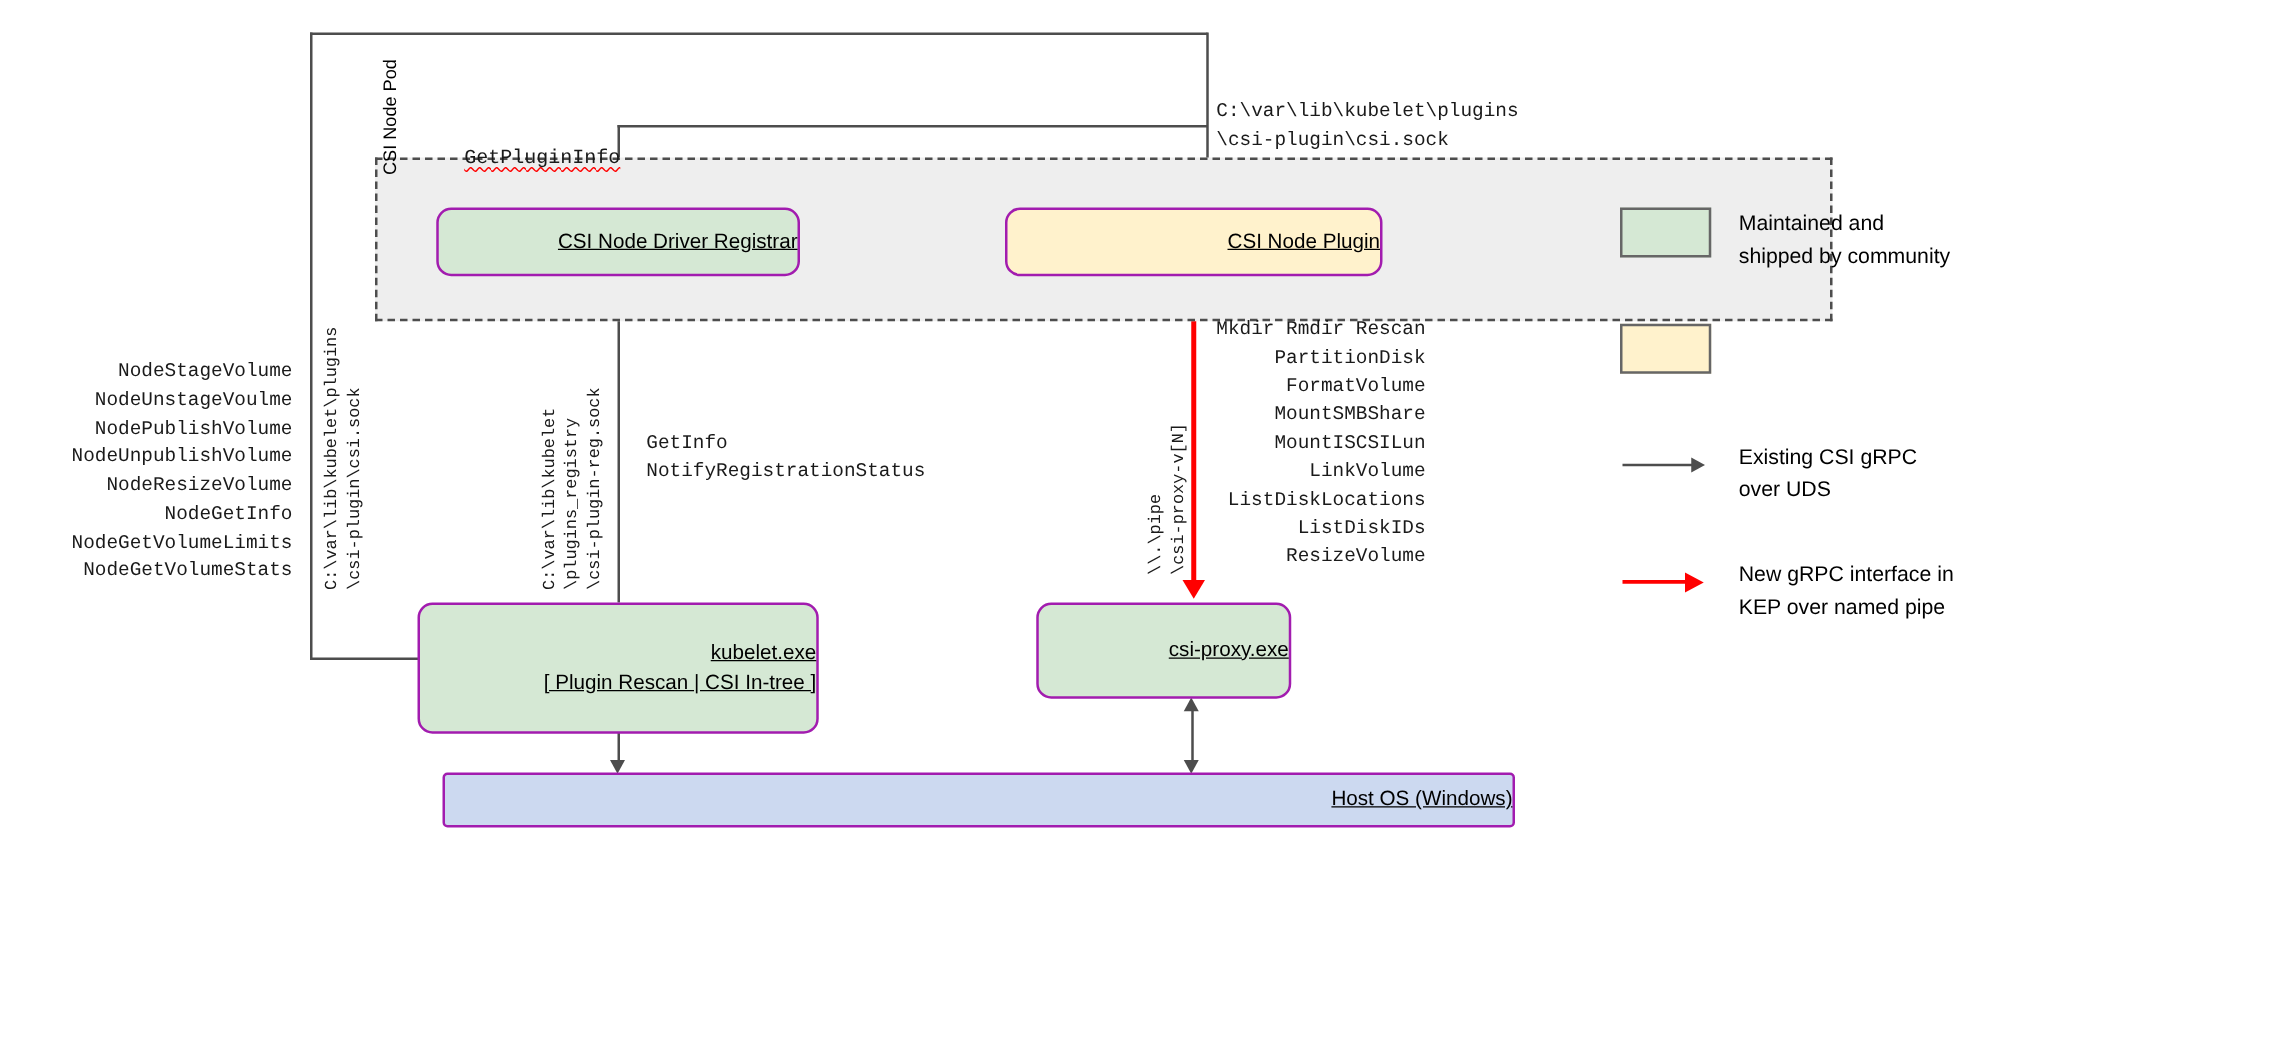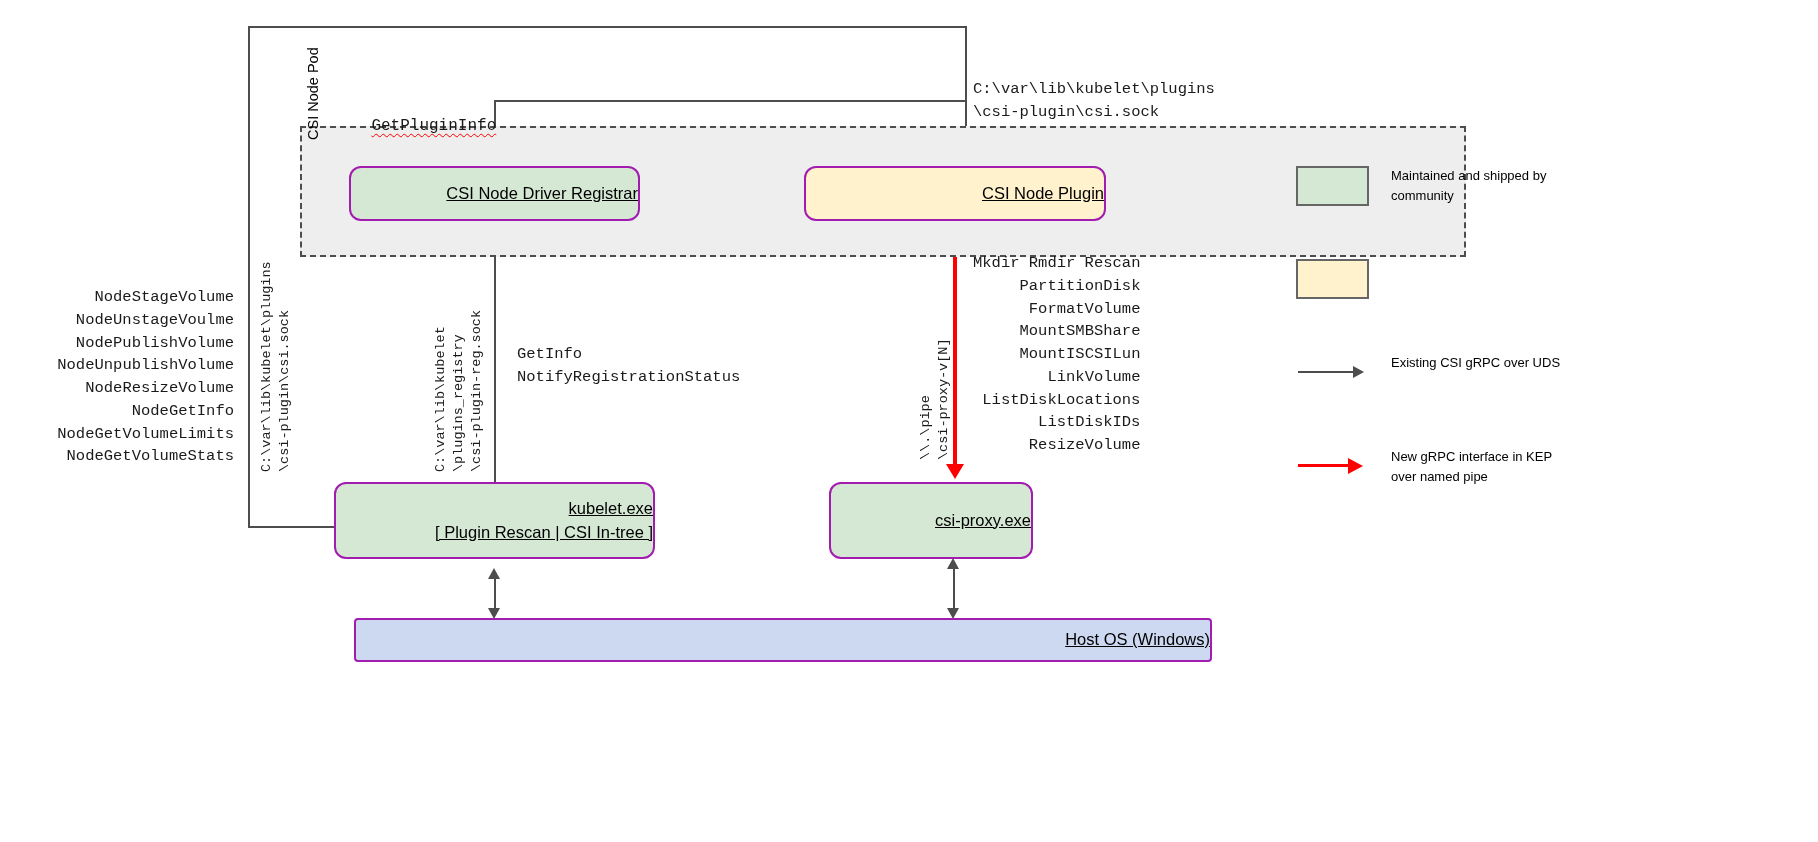--- a/index.html
+++ b/index.html
@@ -25,21 +25,21 @@
     border-radius:12px;display:flex;flex-direction:column;
     align-items:flex-end;justify-content:center;text-align:center;
     font-size:16.5px;line-height:1.45;color:#000;text-decoration:underline;
   }
   .green{background:#d5e8d4;}
   .yellow{background:#fff2cc;}
   .blue{background:#ccd9f0;border-radius:4px;margin-left:45px;}
 
   #registrar{left:349px;top:166px;width:291px;height:55px;}
   #nodeplugin{left:804px;top:166px;width:302px;height:55px;}
-  #kubelet{left:334px;top:482px;width:321px;height:77px;}
+  #kubelet{left:334px;top:482px;width:321px;height:105px;}
   #csiproxy{left:829px;top:482px;width:204px;height:77px;}
   #hostos{left:309px;top:618px;width:858px;height:44px;}
 
   
   .ln{position:absolute;background:#4d4d4d;}
   .vln{width:1.6px;}
   .hln{height:1.6px;}
 
   
   .ah{position:absolute;width:0;height:0;}
@@ -74,21 +74,21 @@
     text-decoration:underline;text-decoration-style:wavy;
     text-decoration-color:#ff0000;text-decoration-thickness:1px;
     text-underline-offset:3px;
   }
 
   
   #legend{position:absolute;left:1296px;top:166px;width:500px;}
   .lg-row{position:absolute;display:flex;align-items:flex-start;}
   .lg-swatch{width:73px;height:40px;border:2px solid #666;box-sizing:border-box;
              flex:none;margin-right:22px;}
-  .lg-text{font-size:13px;line-height:1.55;color:#000;width:180px;}
+  .lg-text{font-size:17px;line-height:1.55;color:#000;width:180px;}
 
   .lg-arrowbox{width:73px;height:40px;position:relative;flex:none;margin-right:22px;}
   .lg-arrow-line{position:absolute;left:2px;top:18px;height:1.6px;width:56px;background:#4d4d4d;}
   .lg-arrow-head{position:absolute;left:57px;top:12.5px;width:0;height:0;
     border-top:6px solid transparent;border-bottom:6px solid transparent;
     border-left:11px solid #4d4d4d;}
   .lg-arrow-line-red{position:absolute;left:2px;top:17px;height:3.4px;width:52px;background:#ff0000;}
   .lg-arrow-head-red{position:absolute;left:52px;top:10.5px;width:0;height:0;
     border-top:8px solid transparent;border-bottom:8px solid transparent;
     border-left:15px solid #ff0000;}

